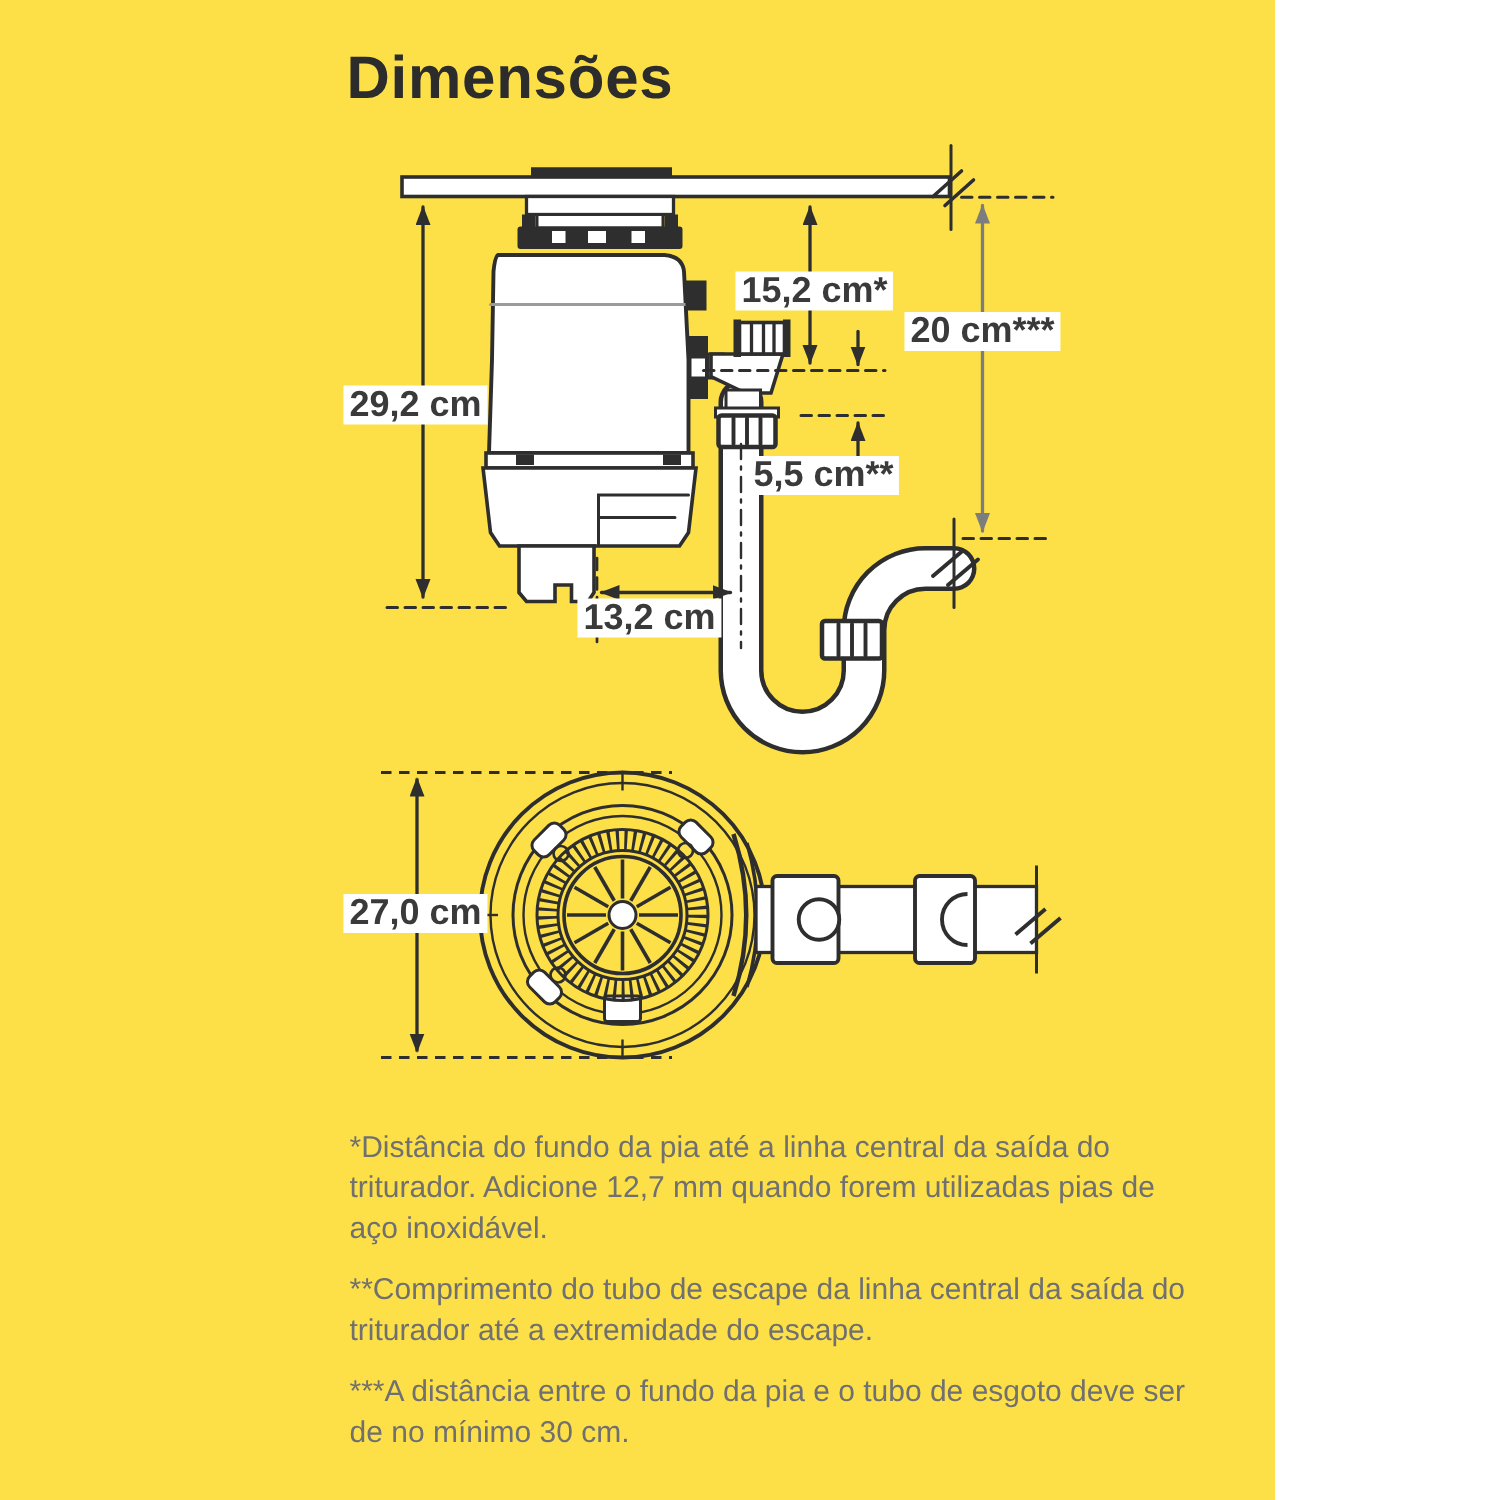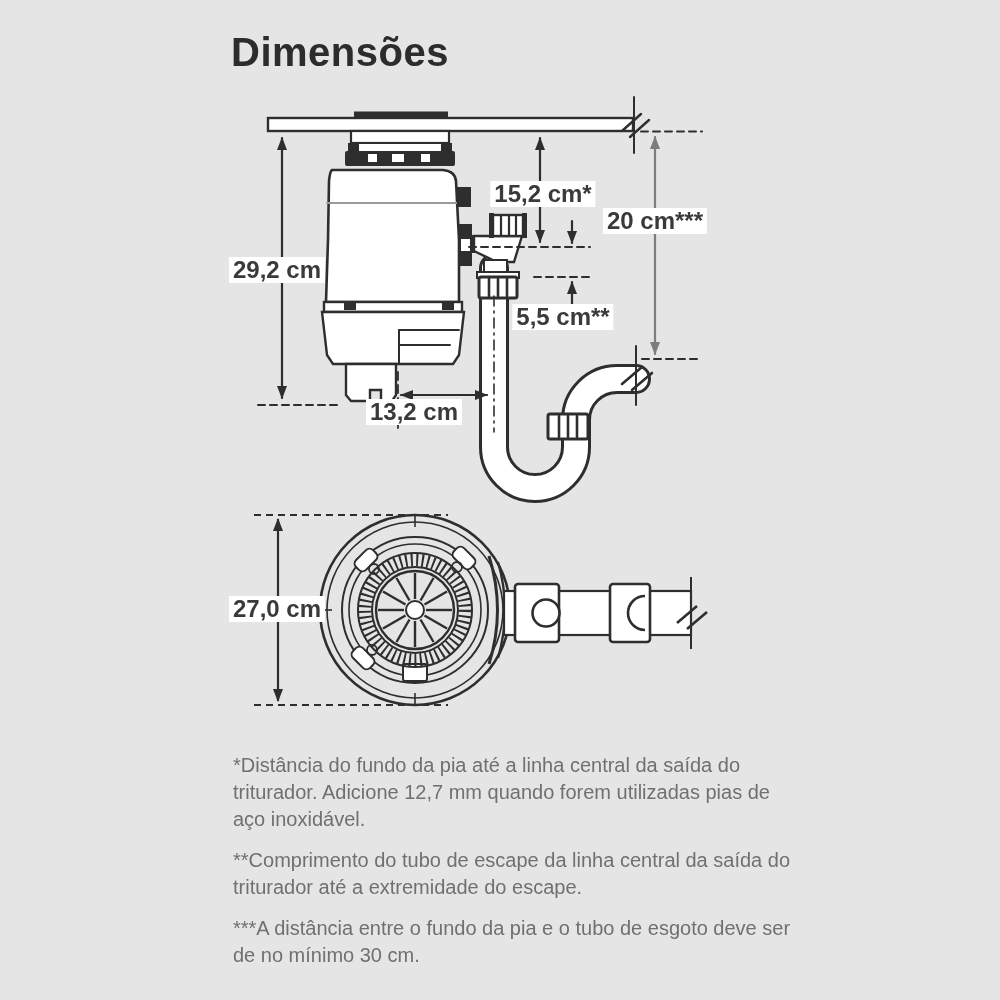--- a/index.html
+++ b/index.html
@@ -1,17 +1,17 @@
 <!DOCTYPE html>
 <html><head>
 <meta charset="utf-8">
 <style>
   html,body{margin:0;padding:0;background:#ffffff;}
   .canvas{
-    position:relative;width:1000px;height:1000px;background:#e5e5e5;
+    position:relative;width:850px;height:1000px;background:#fde047;
     font-family:"Liberation Sans","DejaVu Sans",sans-serif;overflow:hidden;
   }
   .canvas svg{position:absolute;left:0;top:0;z-index:1;}
   .page-title{
     position:absolute;left:231px;top:30px;z-index:3;
     font-size:40px;font-weight:bold;color:#2c2c2c;letter-spacing:0.5px;white-space:nowrap;
   }
   .dim-label{
     position:absolute;z-index:2;transform:translate(-50%,-50%);
     font-size:24px;font-weight:bold;color:#3a3a3a;background:#ffffff;
@@ -200,22 +200,22 @@
         <line x1="254" y1="515" x2="448" y2="515" stroke="#2e2e2e" stroke-width="2" stroke-dasharray="7 5"></line>
         <line x1="254" y1="705" x2="448" y2="705" stroke="#2e2e2e" stroke-width="2" stroke-dasharray="7 5"></line>
         <line x1="278" y1="519" x2="278" y2="701" stroke="#2e2e2e" stroke-width="2.2" marker-start="url(#arrB)" marker-end="url(#arrB)"></line>
       </g>
     </g>
   </svg>
 
   <div class="dim-label" style="left:277px;top:270px;">29,2 cm</div>
   <div class="dim-label" style="left:543px;top:194px;">15,2 cm*</div>
   <div class="dim-label" style="left:655px;top:221px;">20 cm***</div>
-  <div class="dim-label" style="left:563px;top:317px;">5,5 cm**</div>
-  <div class="dim-label" style="left:414px;top:412px;text-align:right;">13,2 cm</div>
+  <div class="dim-label" style="left:549px;top:317px;">5,5 cm**</div>
+  <div class="dim-label" style="left:433px;top:412px;text-align:right;">13,2 cm</div>
   <div class="dim-label" style="left:277px;top:609px;">27,0 cm</div>
 
   <div class="footnotes">
     <p>*Distância do fundo da pia até a linha central da saída do triturador. Adicione 12,7 mm quando forem utilizadas pias de aço inoxidável.</p>
     <p>**Comprimento do tubo de escape da linha central da saída do triturador até a extremidade do escape.</p>
     <p>***A distância entre o fundo da pia e o tubo de esgoto deve ser de no mínimo 30 cm.</p>
   </div>
 
 </div>
 

